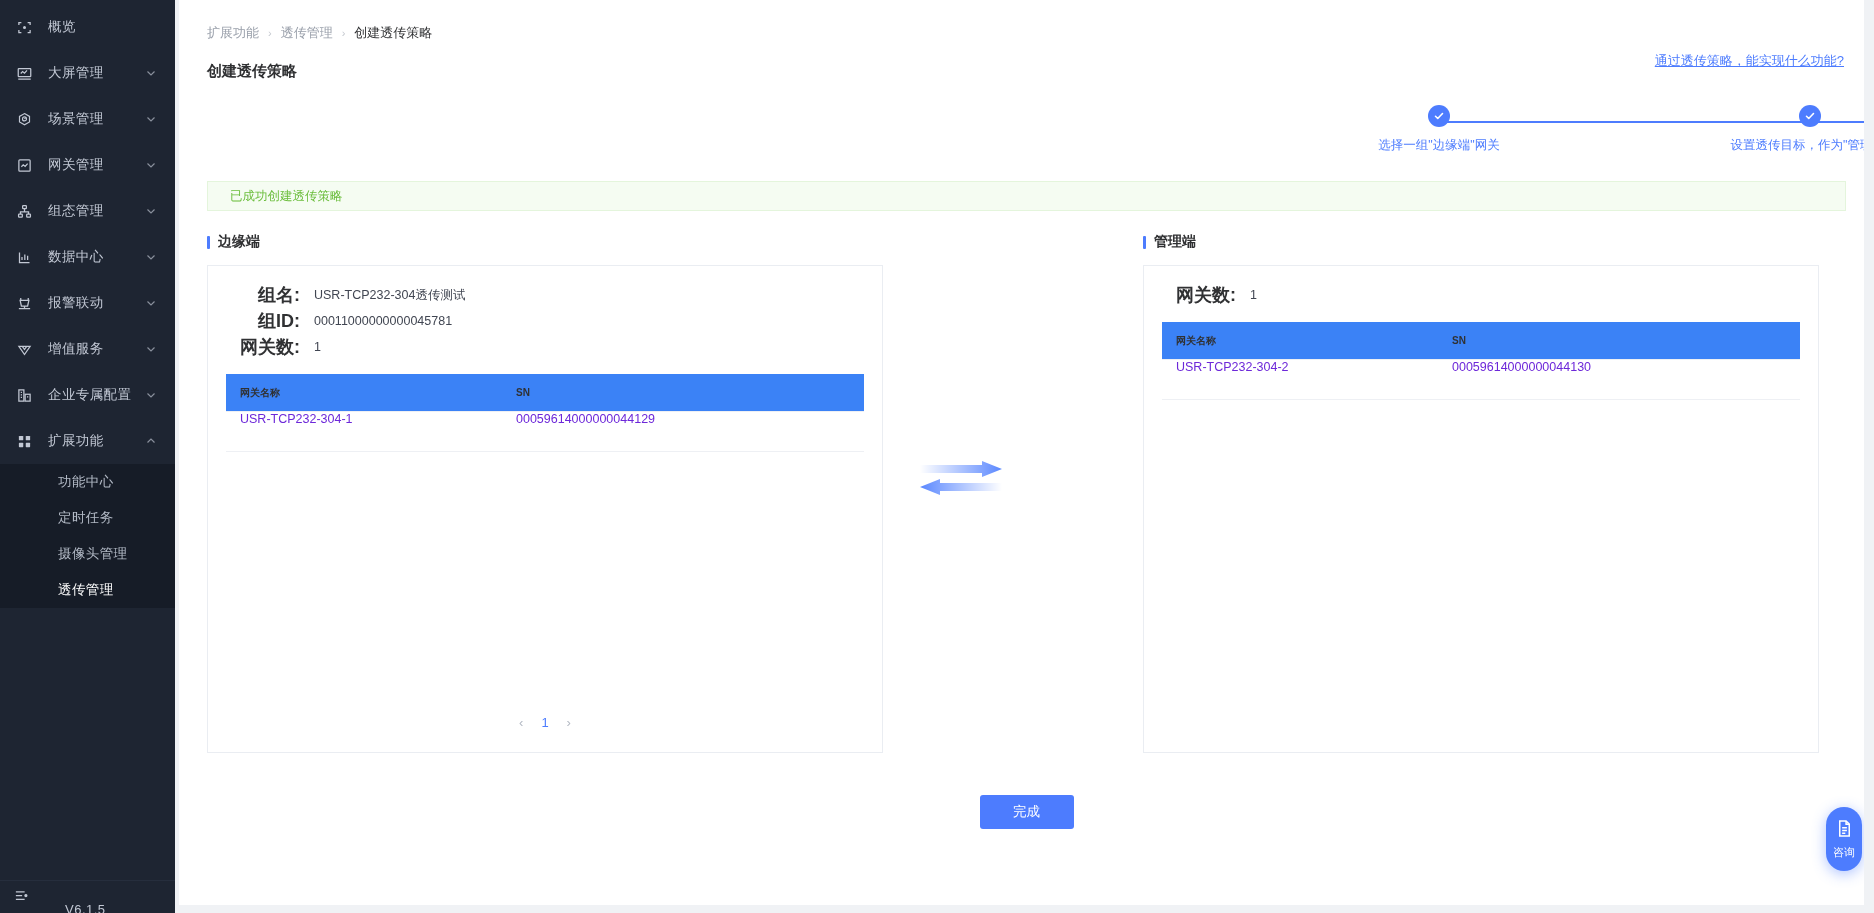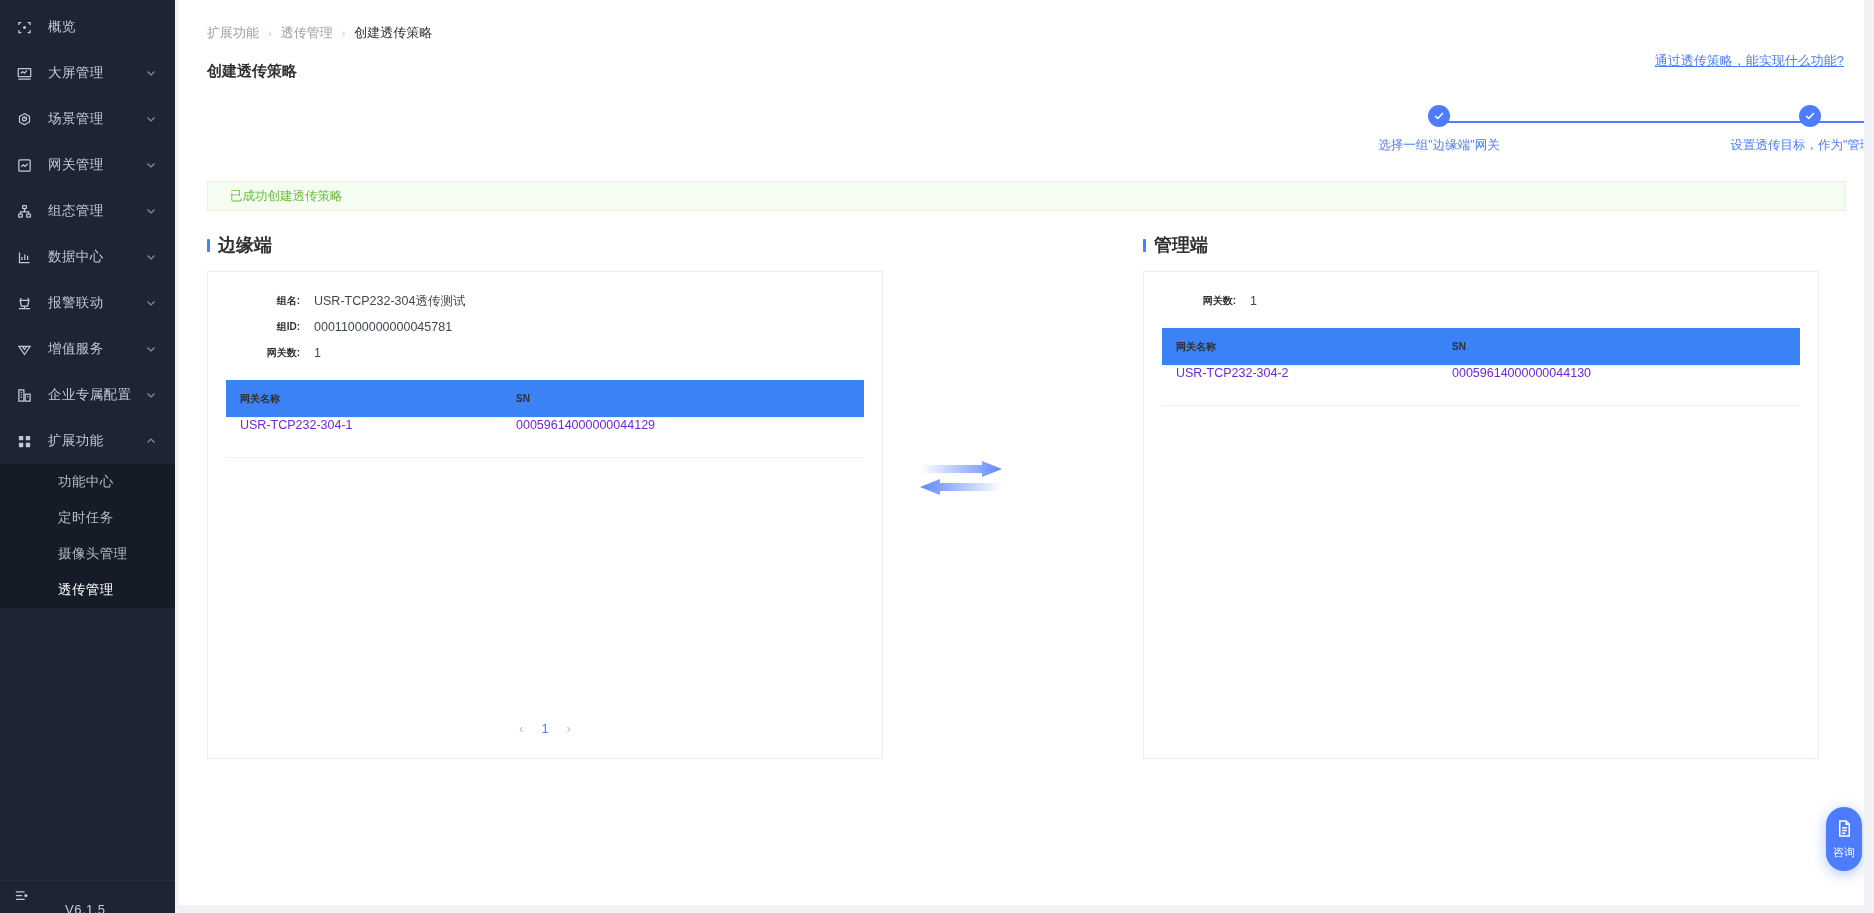--- a/index.html
+++ b/index.html
@@ -127,38 +127,38 @@
 
   
   .panels {
     display: flex; margin: 22px 28px 0 28px; gap: 0;
     position: relative;
   }
   .panel { width: 676px; }
   .panel.right { margin-left: 260px; }
   .panel-head {
     display: flex; align-items: center;
-    font-size: 18px; font-weight: bold; color: #303133;
+    font-size: 14px; font-weight: bold; color: #303133;
     margin-bottom: 14px;
   }
   .panel-head .tick {
     width: 3px; height: 13px; background: #4d7cfe;
     margin-right: 8px; border-radius: 1px;
   }
   .card {
     border: 1px solid #eaedf2; background: #fff;
     height: 488px; position: relative; padding-top: 16px;
   }
   .kv {
     display: flex; align-items: center;
     font-size: 13px; height: 26px; padding-left: 18px;
   }
   .kv .k {
     width: 74px; text-align: right; color: #303133;
-    font-weight: bold; font-size: 10px;
+    font-weight: bold; font-size: 18px;
   }
   .kv .v { margin-left: 14px; color: #414652; font-size: 12.5px; }
 
   .tbl { margin: 14px 18px 0 18px; }
   .tbl-head {
     display: flex; background: #3b82f6;
     height: 38px; align-items: center;
     font-size: 10px; font-weight: bold; color: #303133;
     border-bottom: 1px solid #eef0f4;
   }
@@ -515,20 +515,23 @@
             <div class="tbl-row">
               <div class="c1">USR-TCP232-304-2</div>
               <div class="c2">00059614000000044130</div>
             </div>
           </div>
         </div>
       </div>
 
     </div>
 
+    <div class="finish-wrap">
+      <button class="finish-btn">完成</button>
+    </div>
 
     <div class="float-widget">
       <span>
         <svg viewBox="0 0 24 24" fill="none" stroke="#fff" stroke-width="1.9">
           <path d="M6 2.5h8l4 4v15H6z"></path>
             <path d="M14 2.5v4h4"></path>
             <path d="M9 11h6M9 14.5h6M9 18h4"></path>
         </svg>
       </span>
       <span class="t">咨询</span>

